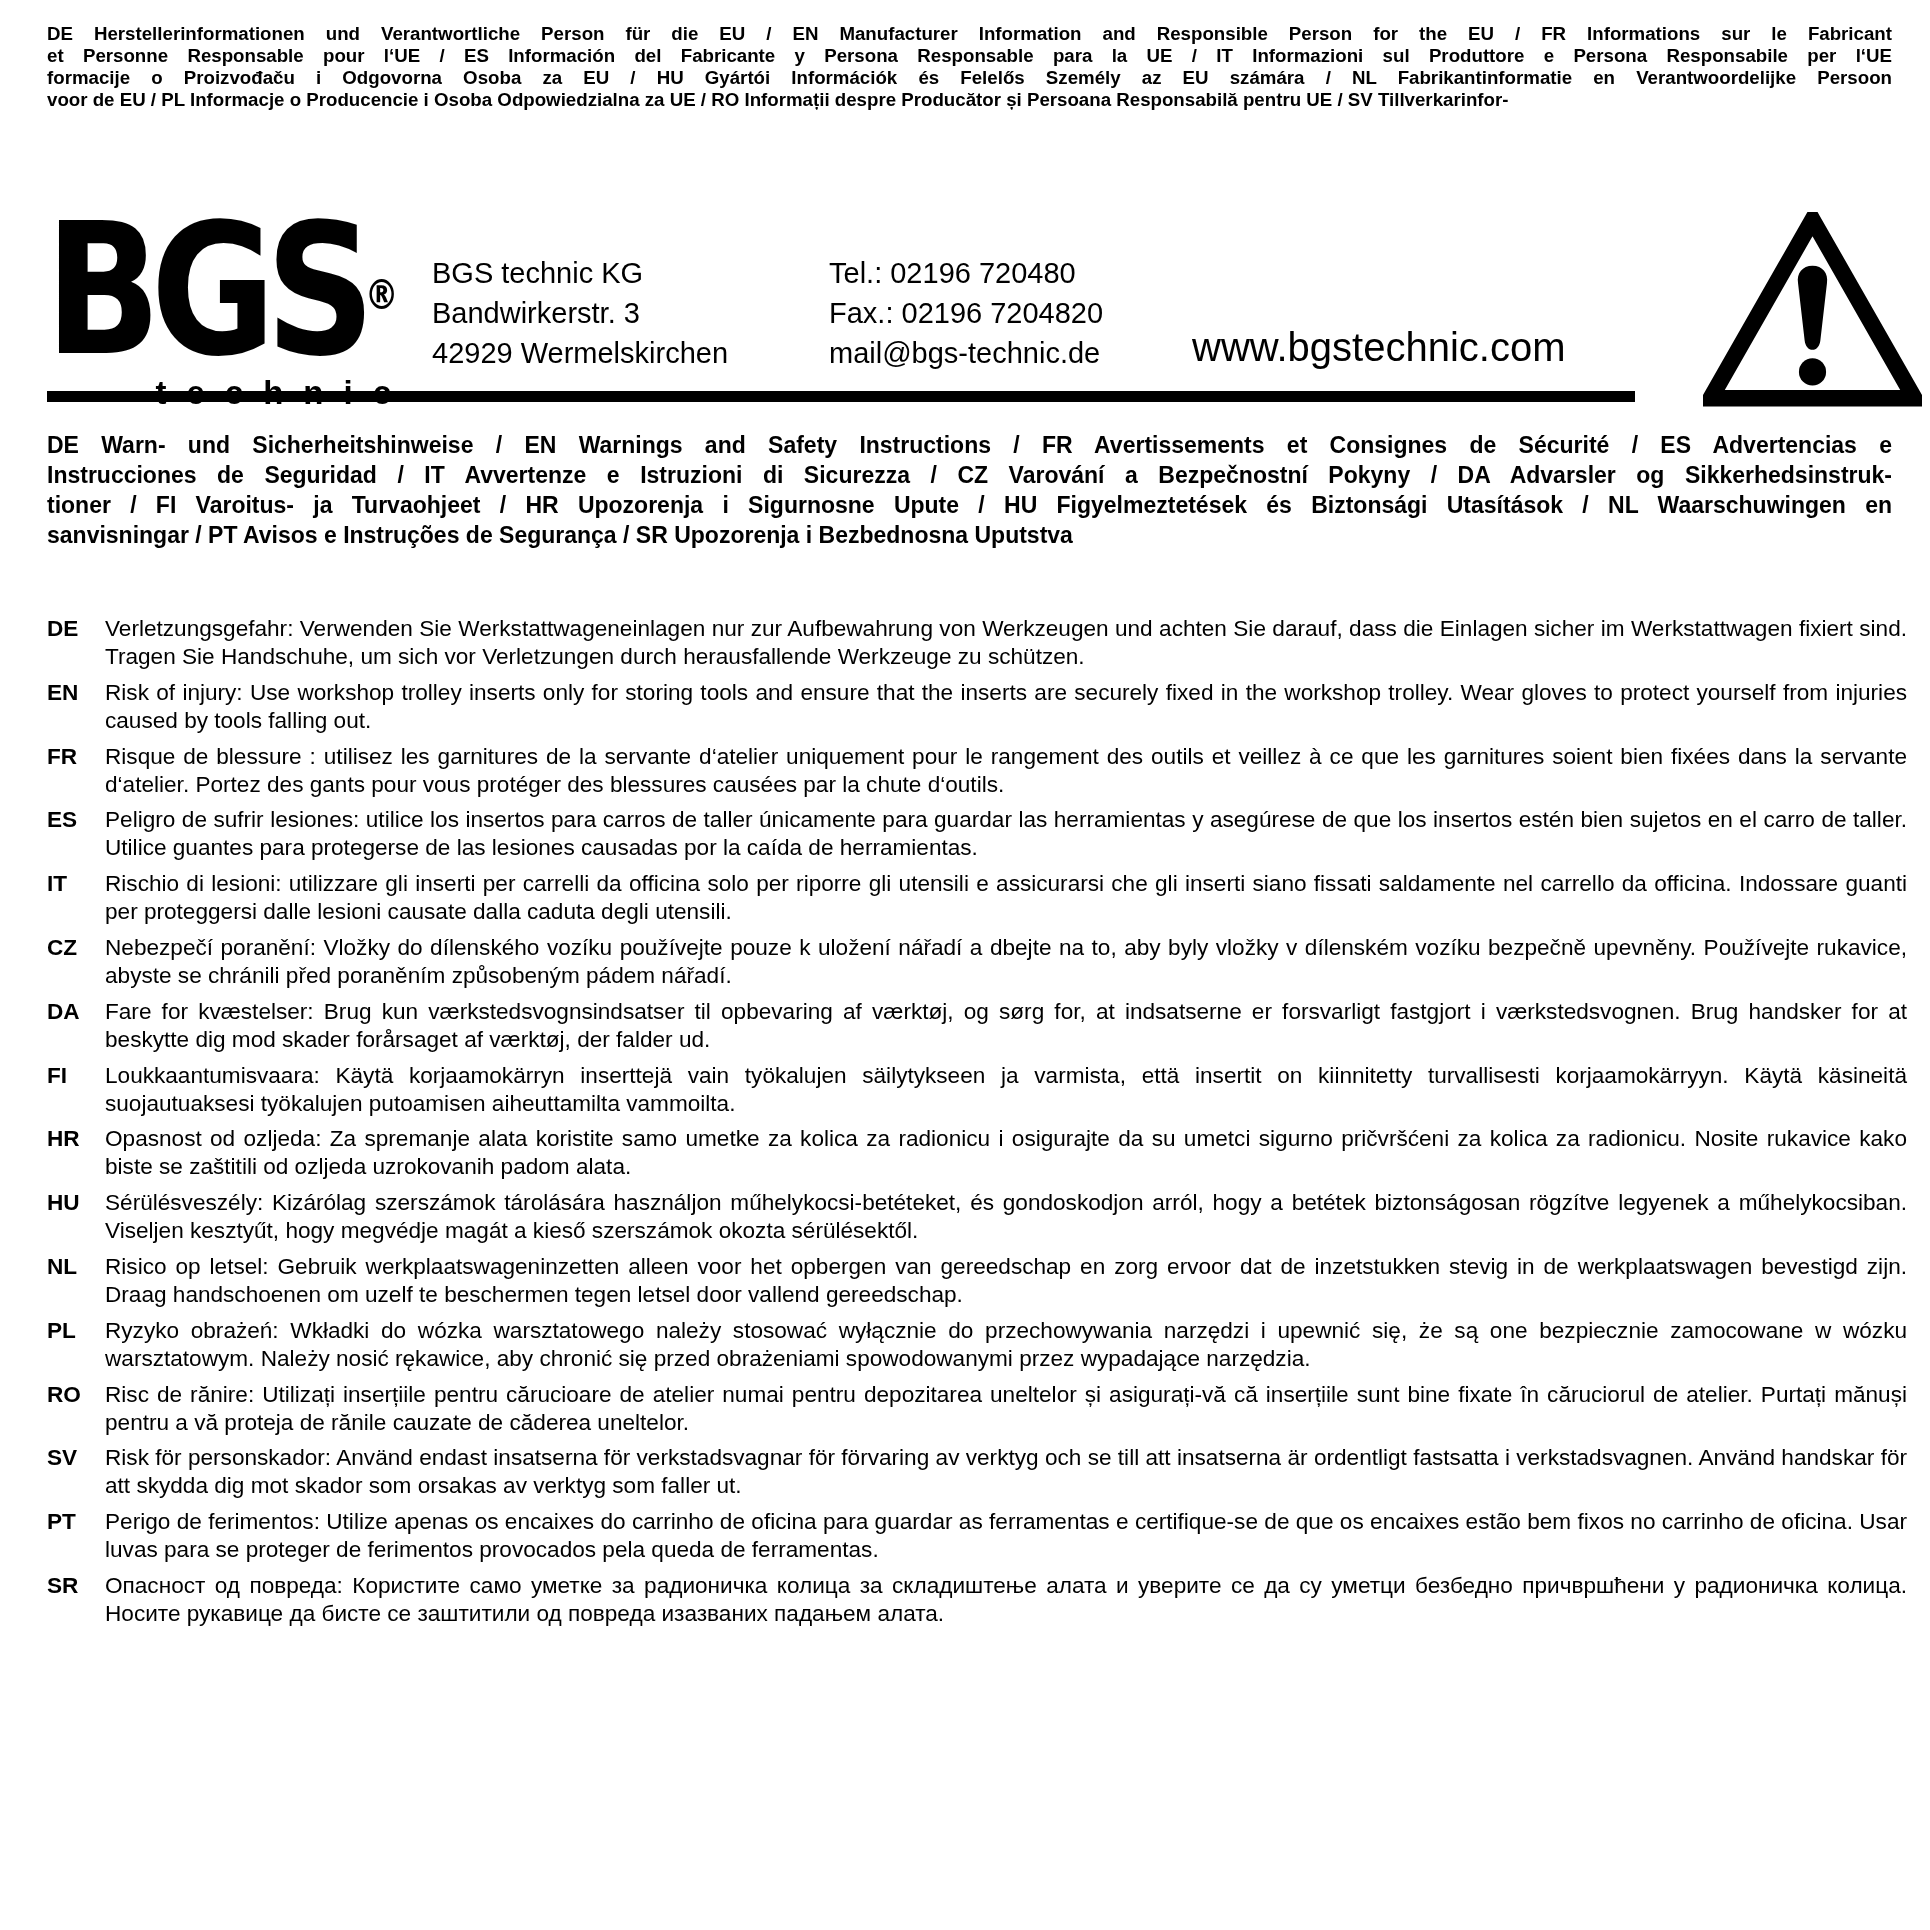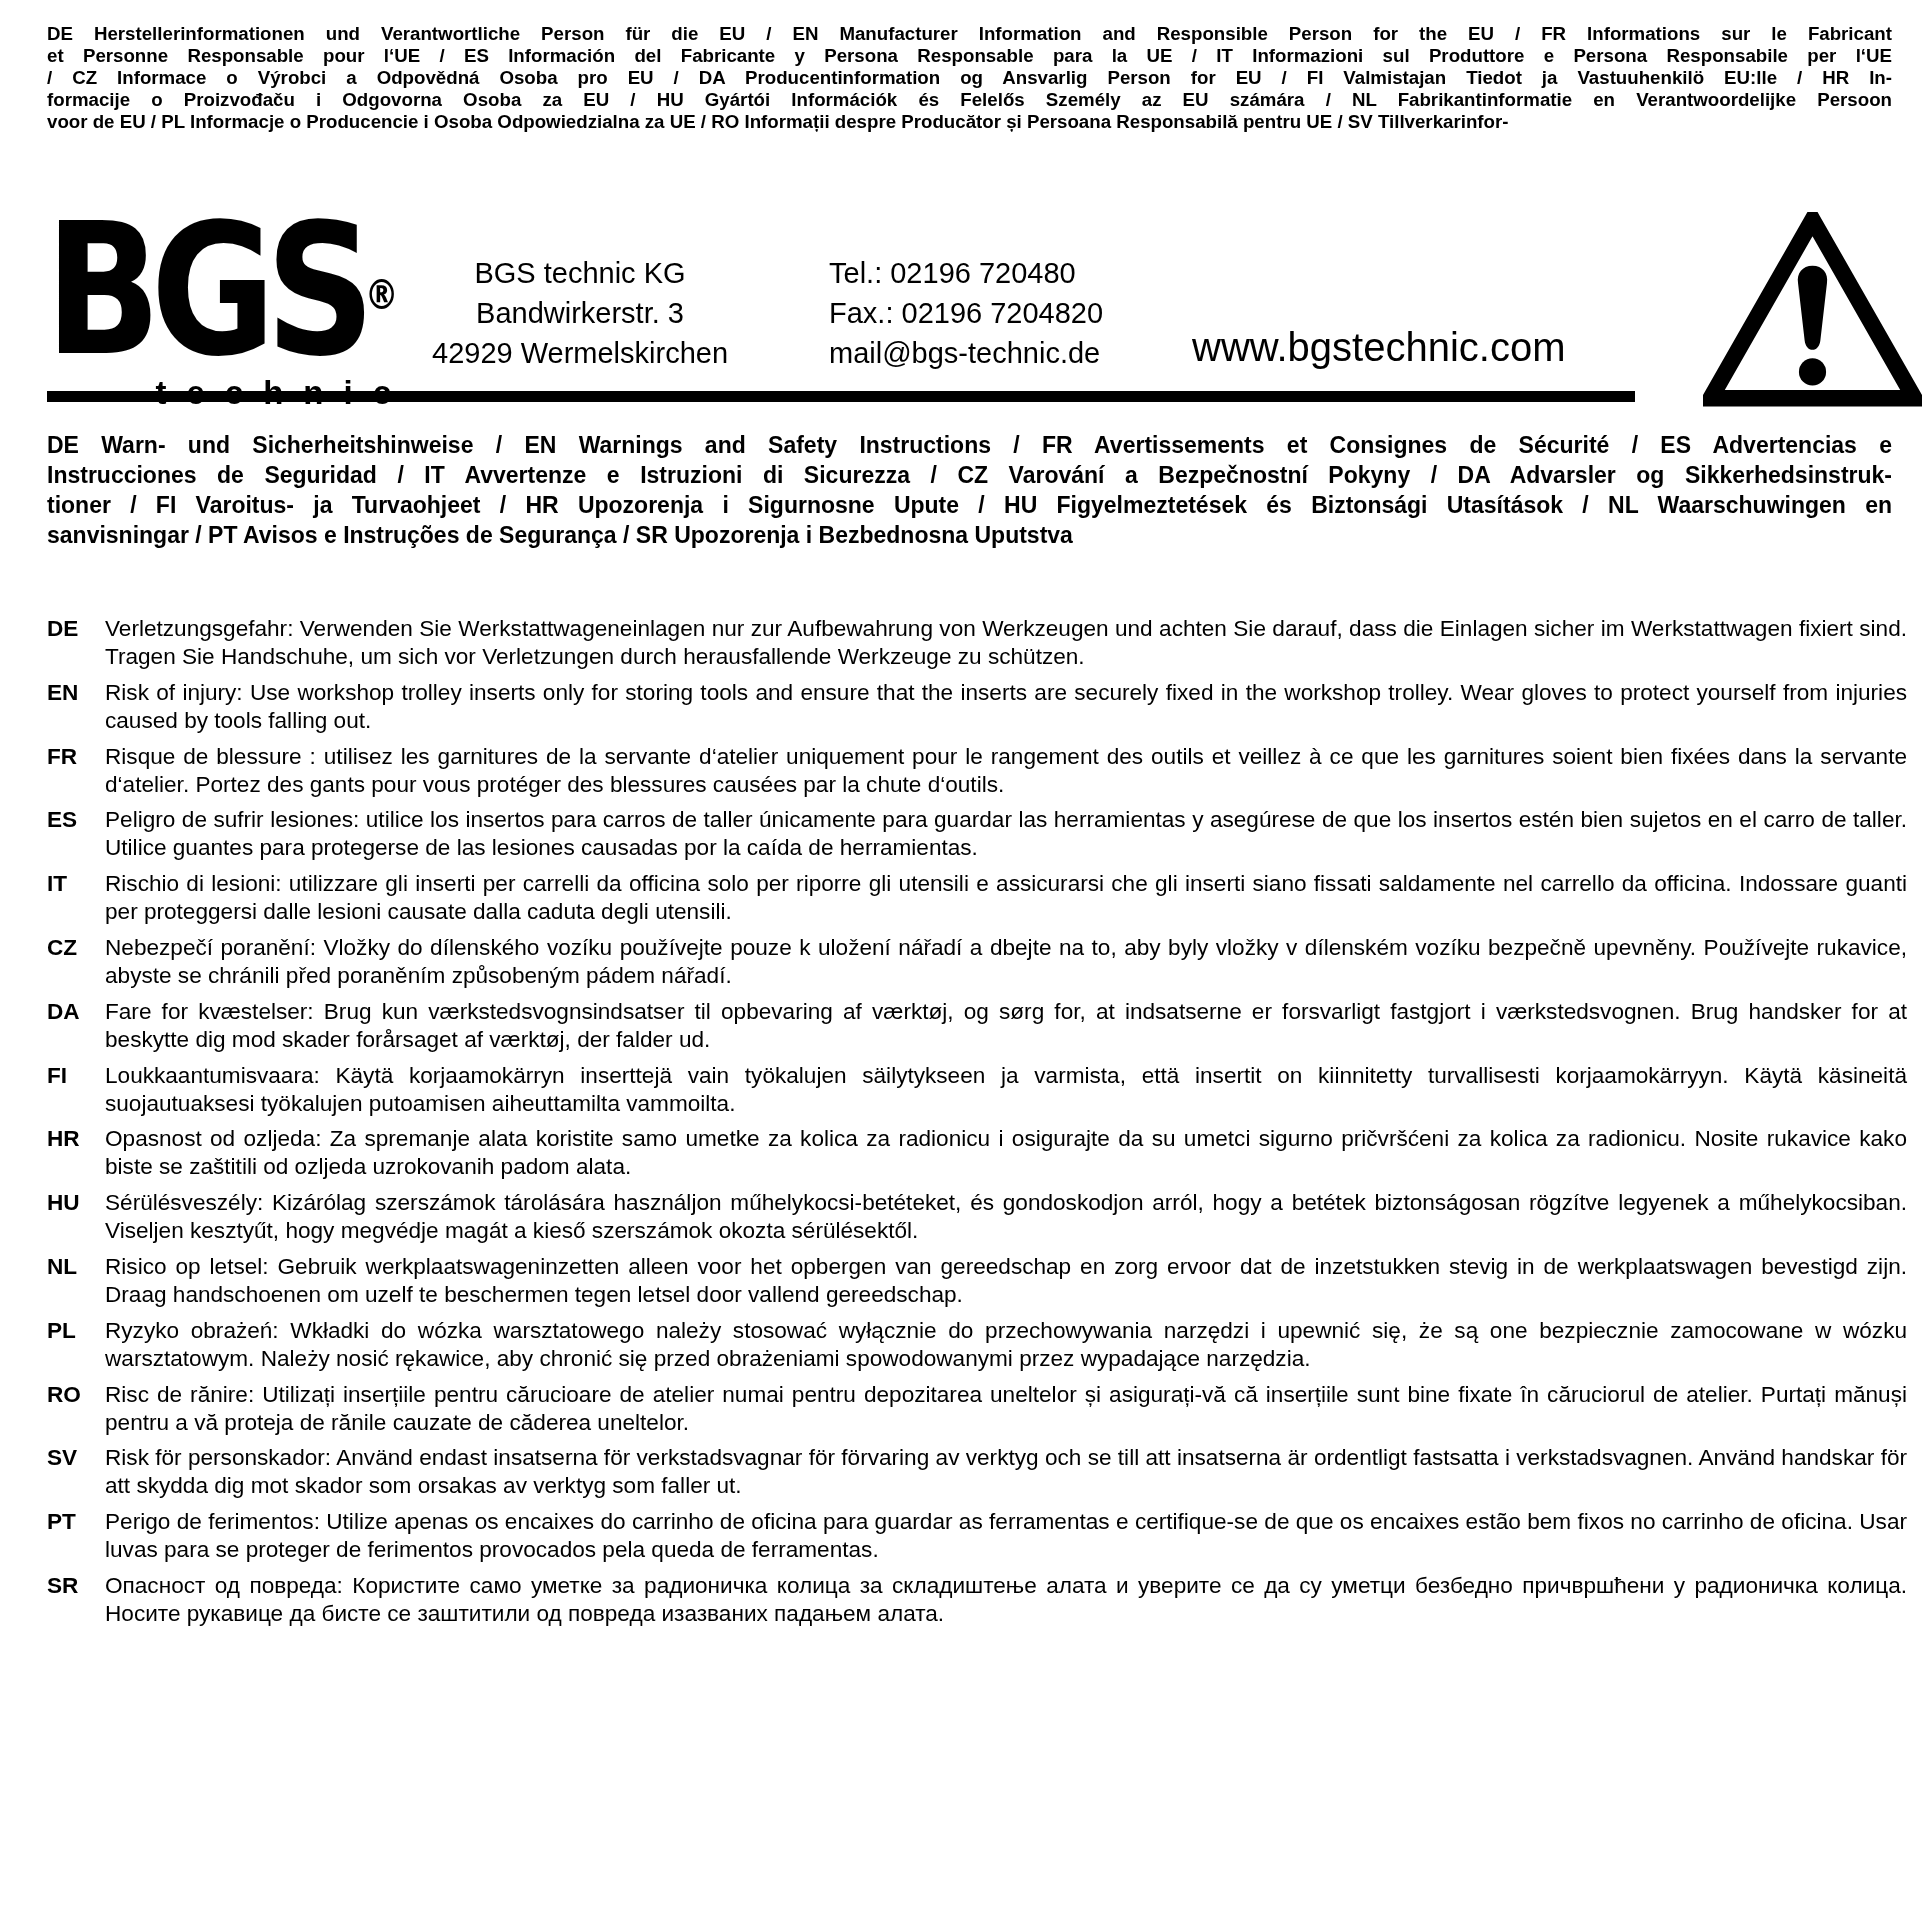--- a/index.html
+++ b/index.html
@@ -21,21 +21,21 @@
   .logo-bgs{
     font-family:"DejaVu Sans", sans-serif;font-weight:bold;
     font-size:162px;line-height:132px;letter-spacing:-11px;
     transform:scale(0.94,1.12);transform-origin:left top;display:inline-block;
   }
   .logo-reg{font-size:36px;vertical-align:top;position:relative;top:4.7px;letter-spacing:0;}
   .logo-technic{
     position:absolute;right:0px;bottom:-4.7px;
     font-weight:bold;font-size:33px;letter-spacing:20px;white-space:nowrap;
   }
-  .addr-col{position:absolute;left:432px;top:43px;font-size:29px;line-height:40px;text-align:center;}
+  .addr-col{position:absolute;left:432px;top:43px;font-size:29px;line-height:40px;}
   .tel-col{position:absolute;left:829px;top:43px;font-size:29px;line-height:40px;}
   .website{
     position:absolute;left:1192px;top:115px;
     font-weight:normal;font-size:40px;letter-spacing:0px;white-space:nowrap;
   }
   .warn-triangle{position:absolute;left:1703px;top:1.6px;width:219px;height:195px;}
   .rule{position:absolute;left:47px;top:391px;width:1588px;height:11px;background:#000;}
   
   .warnings-heading{
     position:absolute;left:47px;top:430px;width:1845px;
@@ -49,21 +49,20 @@
   .warn-code{flex:none;width:58px;font-weight:bold;font-size:22.6px;line-height:28px;}
   .warn-text{flex:1;font-size:22.6px;line-height:28px;text-align:justify;}
 </style>
 </head>
 <body>
 
 <div class="title-block">
 
 <div class="ln">DE Herstellerinformationen und Verantwortliche Person für die EU  /  EN Manufacturer Information and Responsible Person for the EU  /  FR Informations sur le Fabricant</div>
     <div class="ln">et Personne Responsable pour l‘UE  /  ES Información del Fabricante y Persona Responsable para la UE  /  IT Informazioni sul Produttore e Persona Responsabile per l‘UE</div>
-    <div class="ln">/  CZ Informace o Výrobci a Odpovědná Osoba pro EU  /  DA Producentinformation og Ansvarlig Person for EU  /  FI Valmistajan Tiedot ja Vastuuhenkilö EU:lle  /  HR In-</div>
     <div class="ln">formacije o Proizvođaču i Odgovorna Osoba za EU  /  HU Gyártói Információk és Felelős Személy az EU számára  /  NL Fabrikantinformatie en Verantwoordelijke Persoon</div>
     <div class="ln">voor de EU  /  PL Informacje o Producencie i Osoba Odpowiedzialna za UE  /  RO Informații despre Producător și Persoana Responsabilă pentru UE  /  SV Tillverkarinfor-</div>
   </div>
 
 <div class="brand-row">
 
   <div class="logo">
     <span class="logo-bgs"><span>BGS</span><span class="logo-reg">®</span></span>
     <div class="logo-technic">technic</div>
   </div>

